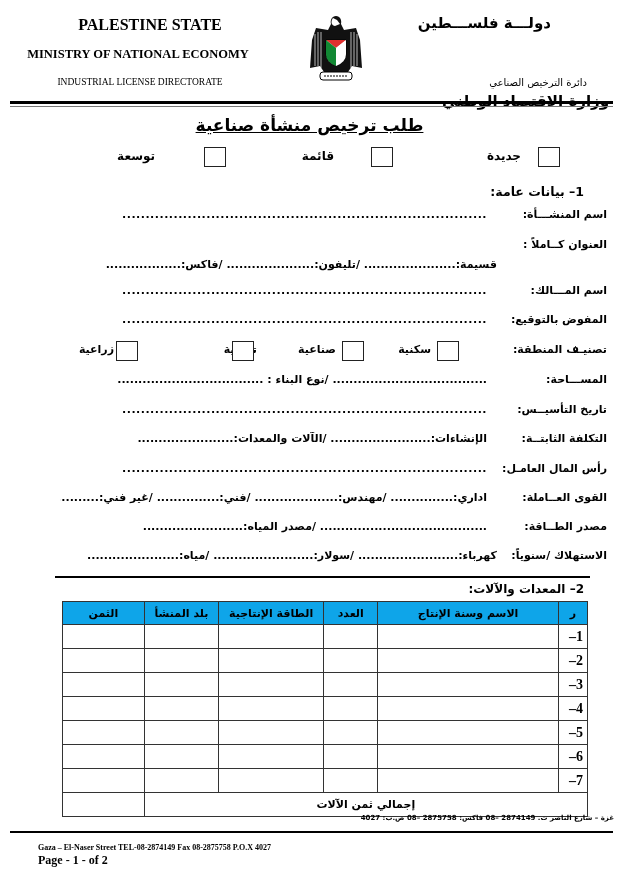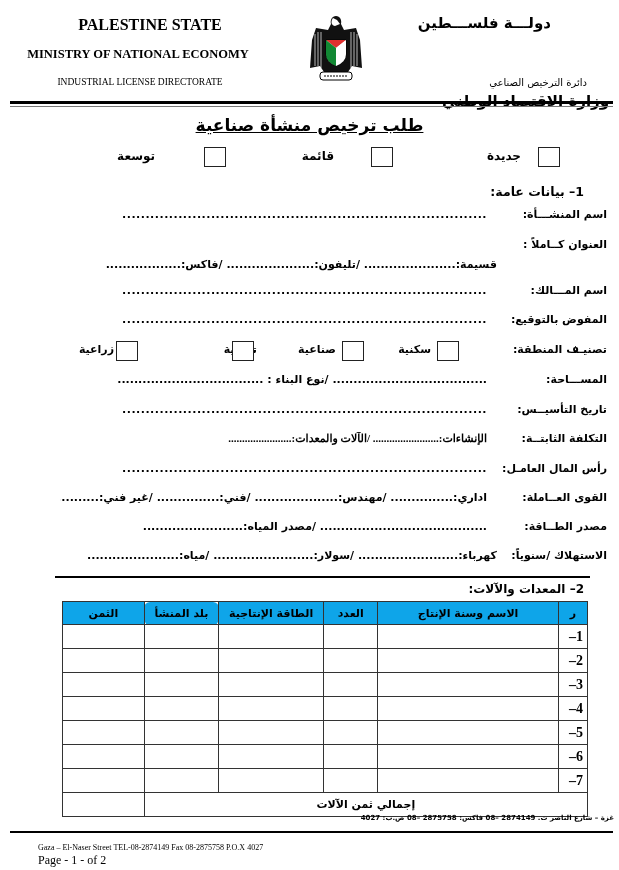--- a/index.html
+++ b/index.html
@@ -10,21 +10,21 @@
     .hr-double { position:absolute; left:10px; width:603px; border-top:3px solid #000; }
     .hr-thin { position:absolute; left:10px; width:603px; border-top:1px solid #777; }
     .box { position:absolute; width:20px; height:18px; border:1px solid #222; background:#fff; }
     .row { position:absolute; right:12px; left:60px; height:18px; direction:rtl; font-size:11px; font-weight:bold; }
     .row .lbl { position:absolute; right:0; top:0; white-space:nowrap; }
     .row .fld { position:absolute; top:0; white-space:nowrap; overflow:hidden; letter-spacing:0.5px; }
     table.eq { position:absolute; left:62px; top:601px; width:526px; border-collapse:collapse; direction:rtl; font-size:11px; font-weight:bold; }
     table.eq td, table.eq th { border:1.5px solid #333; height:23px; padding:0 4px; }
     table.eq th { background:#0ea5e9; height:22px; font-weight:bold; }
     table.eq td.num { text-align:right; font-family:"Liberation Serif", serif; font-size:14px; }
-    .footer-en { font-family:"Liberation Serif", serif; font-weight:normal; font-size:8px; white-space:nowrap; }
+    .footer-en { font-family:"Liberation Serif", serif; font-weight:bold; font-size:8px; white-space:nowrap; }
   </style>
 </head>
 <body>
 
 <div class="abs en-title" style="left:40px; top:16px; width:220px; font-size:16px;">PALESTINE STATE</div>
 <div class="abs en-title" style="left:8px; top:47px; width:260px; font-size:12.5px;">MINISTRY OF NATIONAL ECONOMY</div>
 <div class="abs en-title" style="left:20px; top:77px; width:240px; font-size:9.5px; font-weight:normal;">INDUSTRIAL LICENSE DIRECTORATE</div>
 
 <div class="abs" style="left:306px; top:10px; width:60px; height:78px;">
   <svg width="60" height="78" viewBox="0 0 60 78">
@@ -105,21 +105,21 @@
   <span class="fld" style="right:120px; left:0;">..................................... /نوع البناء : ...................................</span>
 </div>
 
 <div class="row" style="top:403px;">
   <span class="lbl">تاريخ التأسيــس:</span>
   <span class="fld" style="right:120px; left:0;">..............................................................................</span>
 </div>
 
 <div class="row" style="top:432px;">
   <span class="lbl">التكلفة الثابتــة:</span>
-  <span class="fld" style="right:120px; left:12px;font-family:Liberation Serif, serif;">الإنشاءات:........................ /الآلات والمعدات:.......................</span>
+  <span class="fld" style="right:120px; left:12px;">الإنشاءات:........................ /الآلات والمعدات:.......................</span>
 </div>
 
 <div class="row" style="top:462px;">
   <span class="lbl">رأس المال العامـل:</span>
   <span class="fld" style="right:120px; left:0;">..............................................................................</span>
 </div>
 
 <div class="row" style="top:491px;">
   <span class="lbl">القوى العــاملة:</span>
   <span class="fld" style="right:120px; left:0;">اداري:............... /مهندس:.................... /فني:............... /غير فني:..........</span>
@@ -139,21 +139,21 @@
 
 <div class="abs ar" style="right:35px; top:582px; font-size:12px;">2– المعدات والآلات:</div>
 
 <table class="eq">
   <thead>
     <tr>
       <th style="width:20px;">ر</th>
       <th style="width:170px;">الاسم وسنة الإنتاج</th>
       <th style="width:45px;">العدد</th>
       <th style="width:95px;">الطاقة الإنتاجية</th>
-      <th style="width:65px;border-radius:6px;">بلد المنشأ</th>
+      <th style="width:65px;">بلد المنشأ</th>
       <th style="width:72px;">الثمن</th>
     </tr>
   </thead>
   <tbody id="eq-body">
       <tr>
         <td class="num">1–</td>
         <td></td>
         <td></td>
         <td></td>
         <td></td>

